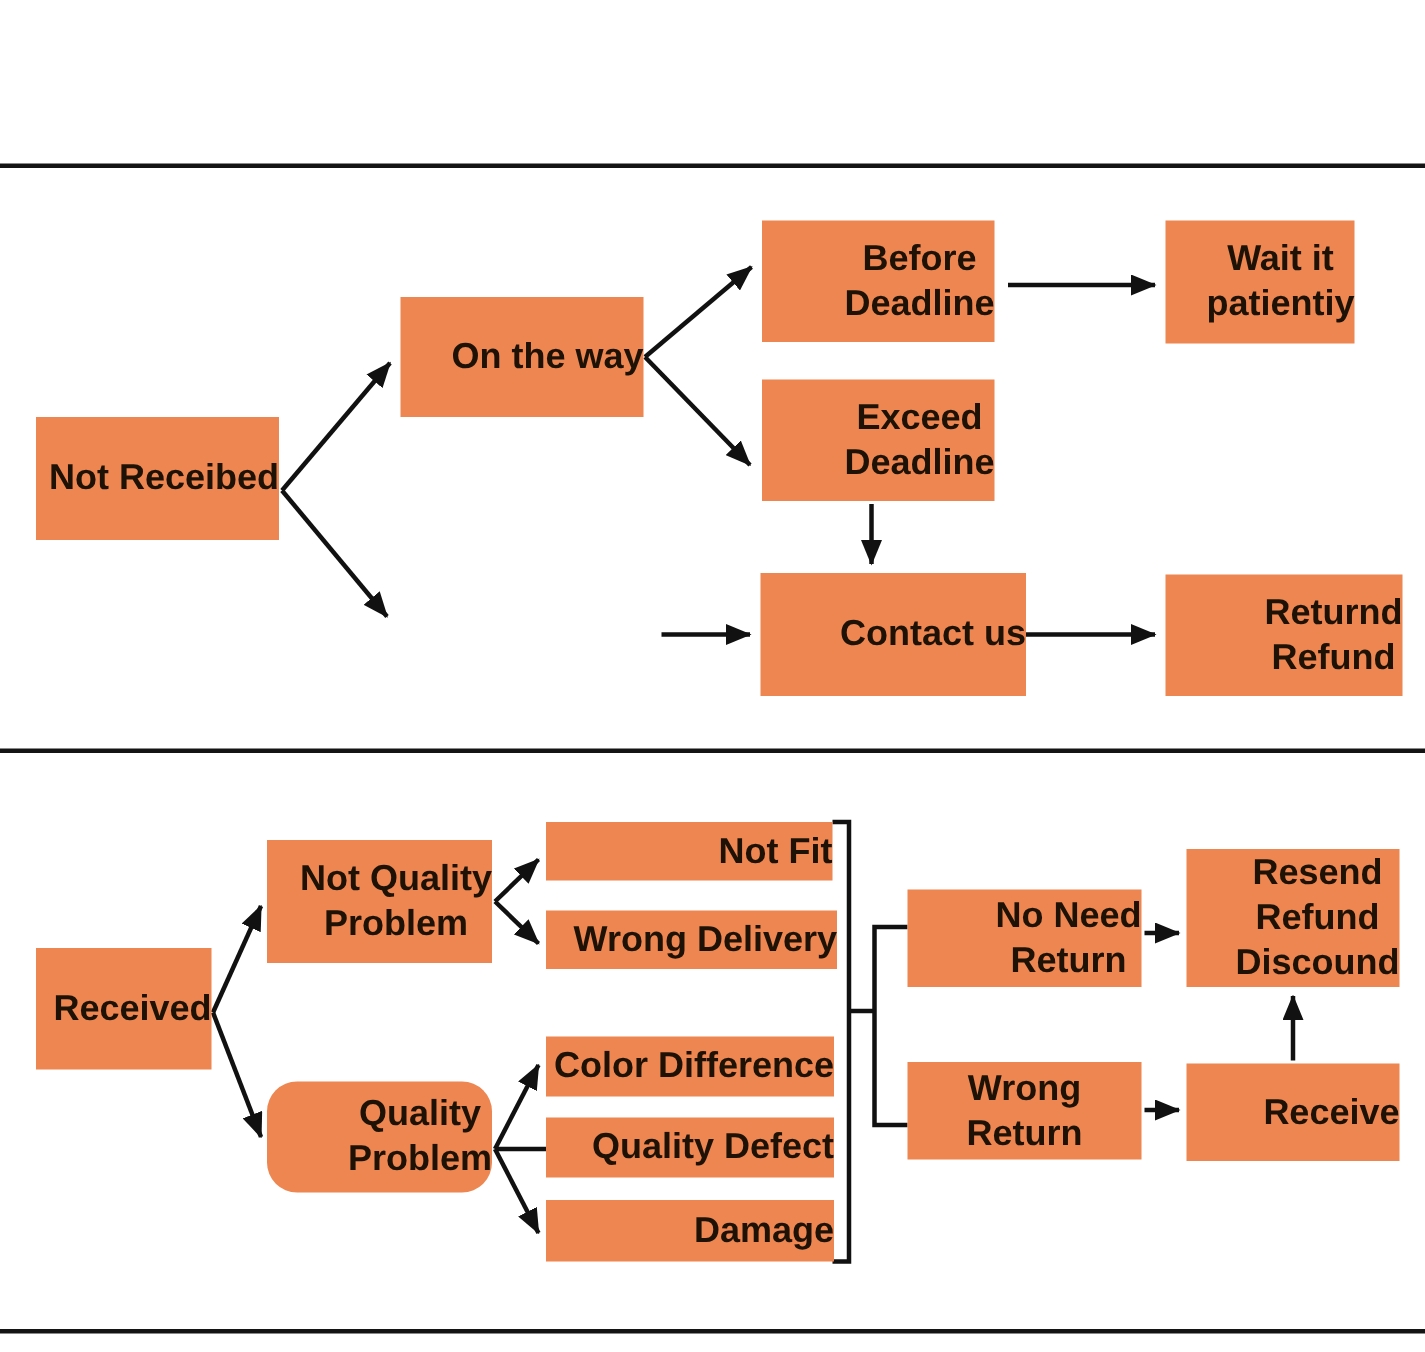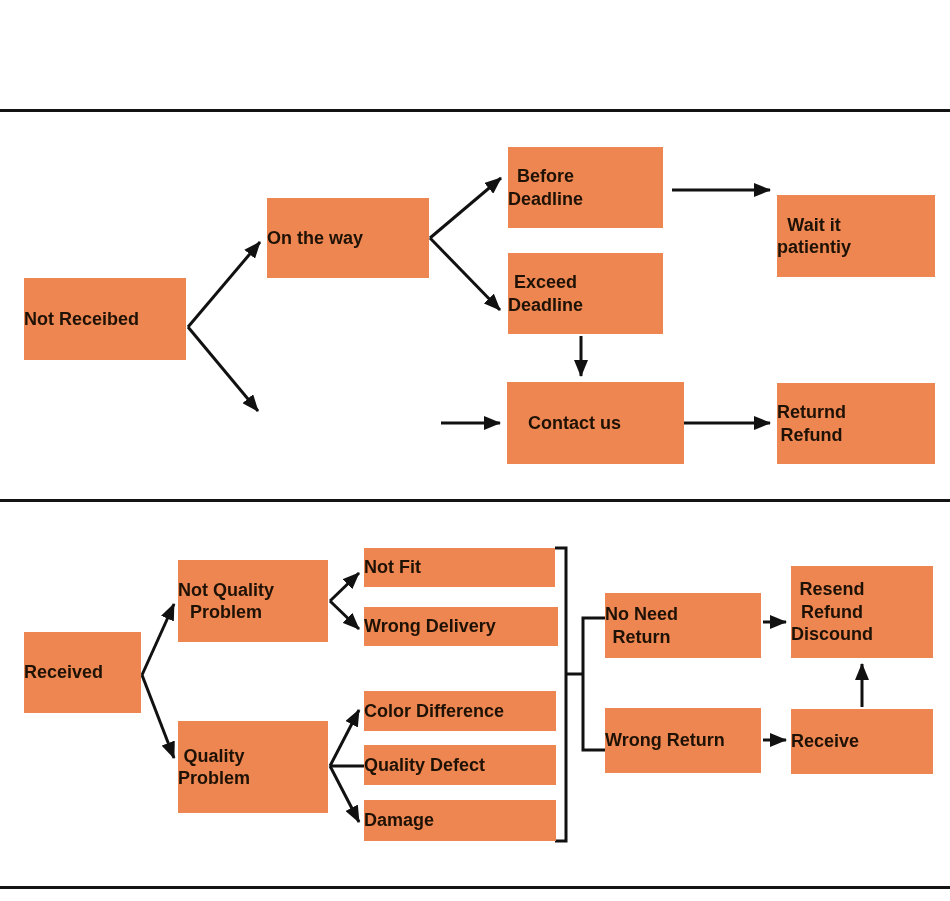--- a/index.html
+++ b/index.html
@@ -19,25 +19,25 @@
   }
   .sep{
     position:absolute;left:0;width:950px;height:3px;background:#141414;
   }
   .sep.s1{top:109px;}
   .sep.s2{top:499px;}
   .sep.s3{top:886px;}
   .node{
     position:absolute;
     background:#ED8650;
-    display:flex;align-items:center;justify-content:flex-start;
+    display:flex;align-items:center;justify-content:flex-end;
     text-align:center;
     color:#1e1105;
     font-weight:bold;
-    font-size:18px;
+    font-size:24px;
     line-height:1.25;
     white-space:pre-line;
   }
   svg.lines{position:absolute;left:0;top:0;pointer-events:none;}
   svg.lines path{stroke:#111111;stroke-width:3;fill:none;}
 </style>
 </head>
 <body>
 
 <div class="stage">
@@ -87,40 +87,40 @@
     <span>On the way</span>
   </div>
   <div class="node" style="left:508px;top:147px;width:155px;height:81px;">
     <span>Before
 Deadline</span>
   </div>
   <div class="node" style="left:508px;top:253px;width:155px;height:81px;">
     <span>Exceed
 Deadline</span>
   </div>
-  <div class="node" style="left:777px;top:147px;width:158px;height:82px;margin-top:48px;">
+  <div class="node" style="left:777px;top:147px;width:126px;height:82px;">
     <span>Wait it
 patientiy</span>
   </div>
   <div class="node" style="left:507px;top:382px;width:156px;height:82px;padding-left:21px;">
     <span>Contact us</span>
   </div>
   <div class="node" style="left:777px;top:383px;width:158px;height:81px;">
     <span>Returnd
 Refund</span>
   </div>
 
   <div class="node" style="left:24px;top:632px;width:117px;height:81px;">
     <span>Received</span>
   </div>
   <div class="node" style="left:178px;top:560px;width:150px;height:82px;">
     <span>Not Quality
 Problem</span>
   </div>
-  <div class="node" style="left:178px;top:721px;width:150px;height:92px;">
+  <div class="node" style="left:178px;top:721px;width:150px;height:74px;border-radius:20px;">
     <span>Quality
 Problem</span>
   </div>
   <div class="node" style="left:364px;top:548px;width:191px;height:39px;">
     <span>Not Fit</span>
   </div>
   <div class="node" style="left:364px;top:607px;width:194px;height:39px;">
     <span>Wrong Delivery</span>
   </div>
   <div class="node" style="left:364px;top:691px;width:192px;height:40px;">

